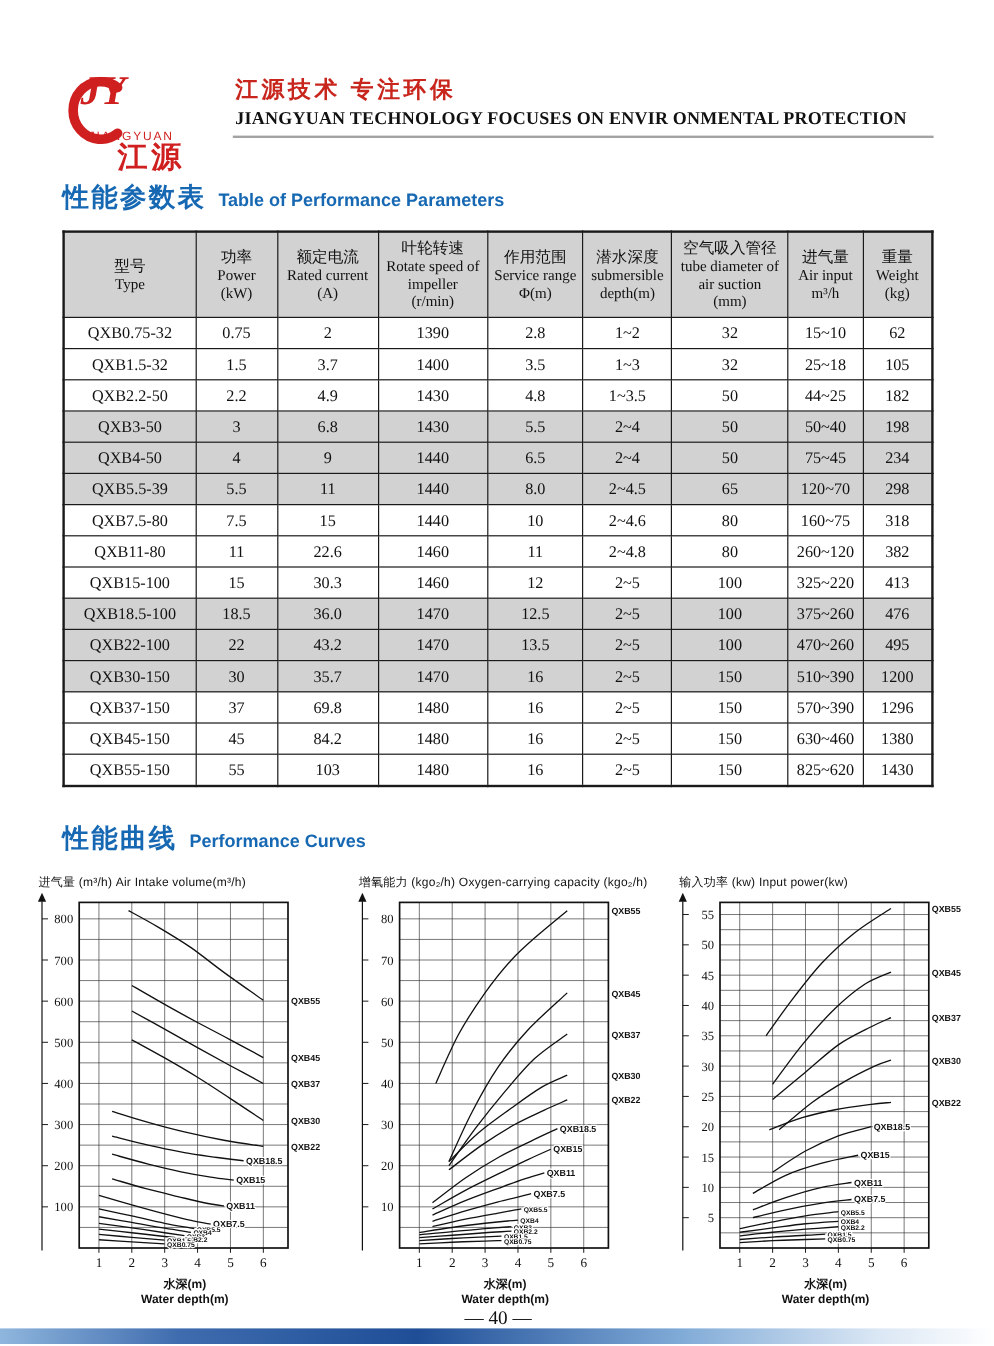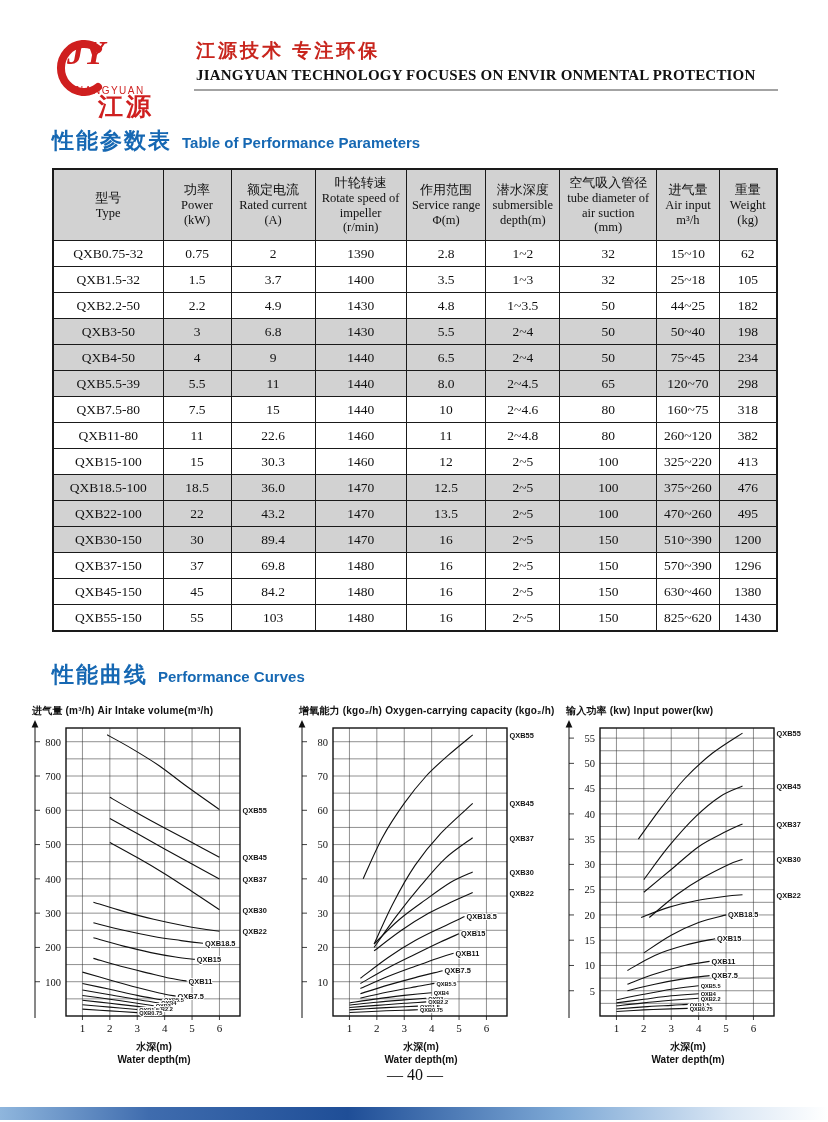--- a/index.html
+++ b/index.html
@@ -1,18 +1,18 @@
 <!DOCTYPE html>
 <html><head>
 <meta charset="utf-8">
 <style>
   html,body{margin:0;padding:0;}
   body{width:828px;height:1122px;background:#fff;position:relative;overflow:hidden;
        font-family:"Liberation Sans",sans-serif;color:#111;}
-  .page{padding:36px 50px 0 52px;position:relative;}
+  .page{padding:60px 50px 0 52px;position:relative;}
 
   
   .header{display:flex;align-items:flex-start;}
   .logo{position:relative;width:130px;height:62px;flex:0 0 auto;}
   .logo svg{position:absolute;left:0;top:4px;}
   .logo-jy{position:absolute;left:15px;top:-2px;font-family:"Liberation Serif",serif;
            font-style:italic;font-weight:bold;font-size:34px;color:#cf1f1f;}
   .logo-cn{position:absolute;left:46px;top:6px;font-size:25px;font-weight:bold;color:#cf1f1f;letter-spacing:3px;white-space:nowrap;margin-top:48px;}
   .logo-sub{position:absolute;left:22px;top:49px;font-size:10px;font-weight:normal;color:#cf1f1f;letter-spacing:1.5px;}
   .header-text{flex:1;margin-left:12px;padding:2px 0 5px 2px;border-bottom:2px solid #a3a3a3;}
@@ -31,21 +31,21 @@
   th{font-weight:normal;padding:5px 1px;}
   td{height:25px;font-size:13.5px;}
   .shade{background:#d2d2d2;}
   .h-cn{font-size:13px;line-height:1.25;}
   .h-en{font-size:12.5px;line-height:1.15;}
   .h-unit{font-size:12.5px;line-height:1.2;}
 
   
   .charts{display:flex;justify-content:space-between;width:792px;margin:14px 0 0 -24px;}
   .chart-panel{width:258px;flex:0 0 auto;}
-  .chart-title{font-size:10px;font-weight:bold;white-space:nowrap;margin:0 0 2px 4px;letter-spacing:.2px;}
+  .chart-title{font-size:10px;font-weight:normal;white-space:nowrap;margin:0 0 2px 4px;letter-spacing:.2px;}
   .chart-svg{display:block;}
   .xlabel{text-align:center;font-size:10px;font-weight:bold;line-height:1.3;margin:-6px 6px 0 0;}
 
   
   .footer{margin-top:0;text-align:center;font-family:"Liberation Serif",serif;font-size:16px;color:#111;}
   .bottom-bar{position:absolute;left:0;bottom:2px;width:828px;height:13px;
      background:linear-gradient(90deg,#8fb6dd 0%,#3f6cae 18%,#1f4e97 42%,#7ea9d6 68%,#d9e6f4 88%,#ffffff 100%);}
 </style>
 </head>
 <body>
@@ -249,21 +249,21 @@
           <td>1470</td>
           <td>13.5</td>
           <td>2~5</td>
           <td>100</td>
           <td>470~260</td>
           <td>495</td>
         </tr>
         <tr class="shade">
           <td>QXB30-150</td>
           <td>30</td>
-          <td>89.4</td>
+          <td>35.7</td>
           <td>1470</td>
           <td>16</td>
           <td>2~5</td>
           <td>150</td>
           <td>510~390</td>
           <td>1200</td>
         </tr>
         <tr>
           <td>QXB37-150</td>
           <td>37</td>

